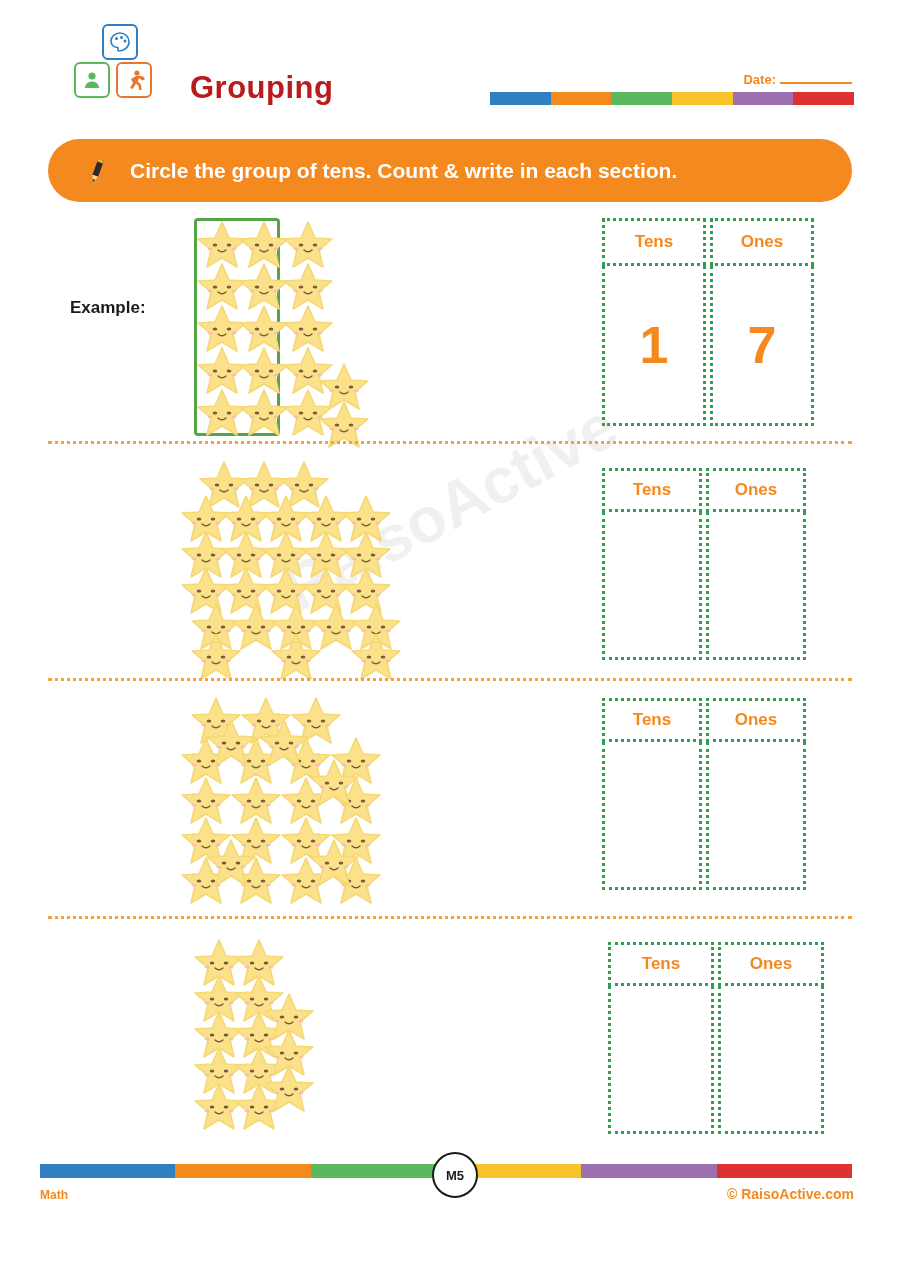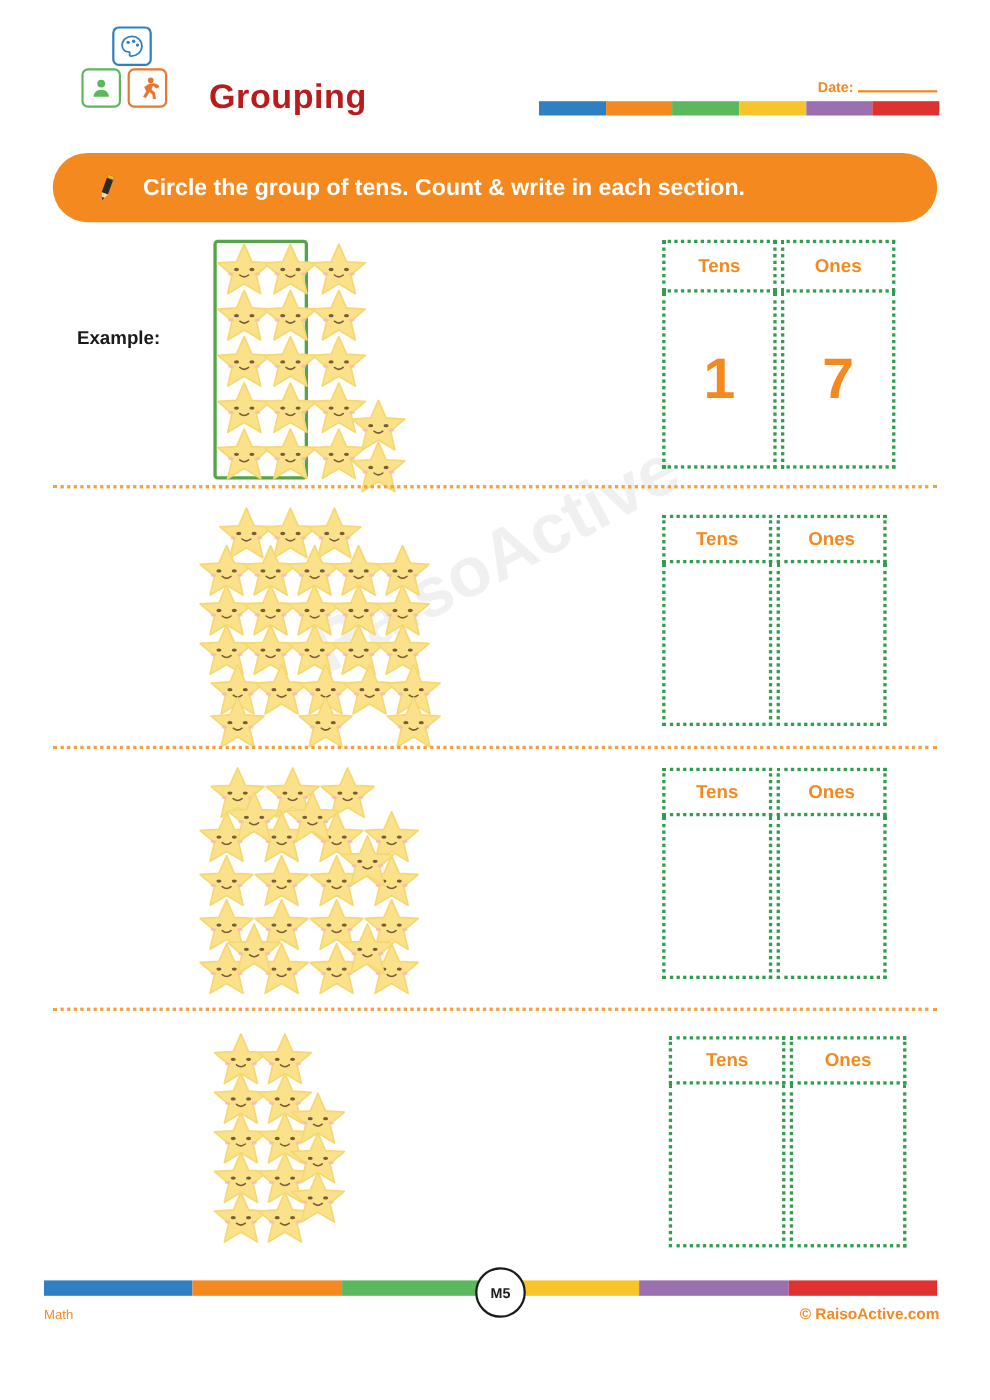--- a/index.html
+++ b/index.html
@@ -201,21 +201,21 @@
     align-items: center;
     justify-content: center;
     font-size: 13px;
     font-weight: bold;
     color: #1a1a1a;
   }
   .footer-left {
     position: absolute;
     left: 40px; top: 1188px;
     font-size: 12px;
-    font-weight: normal;
+    font-weight: bold;
     color: #f3891f;
   }
   .footer-right {
     position: absolute;
     right: 46px; top: 1186px;
     font-size: 14px;
     font-weight: bold;
     color: #f3891f;
   }
 </style>

